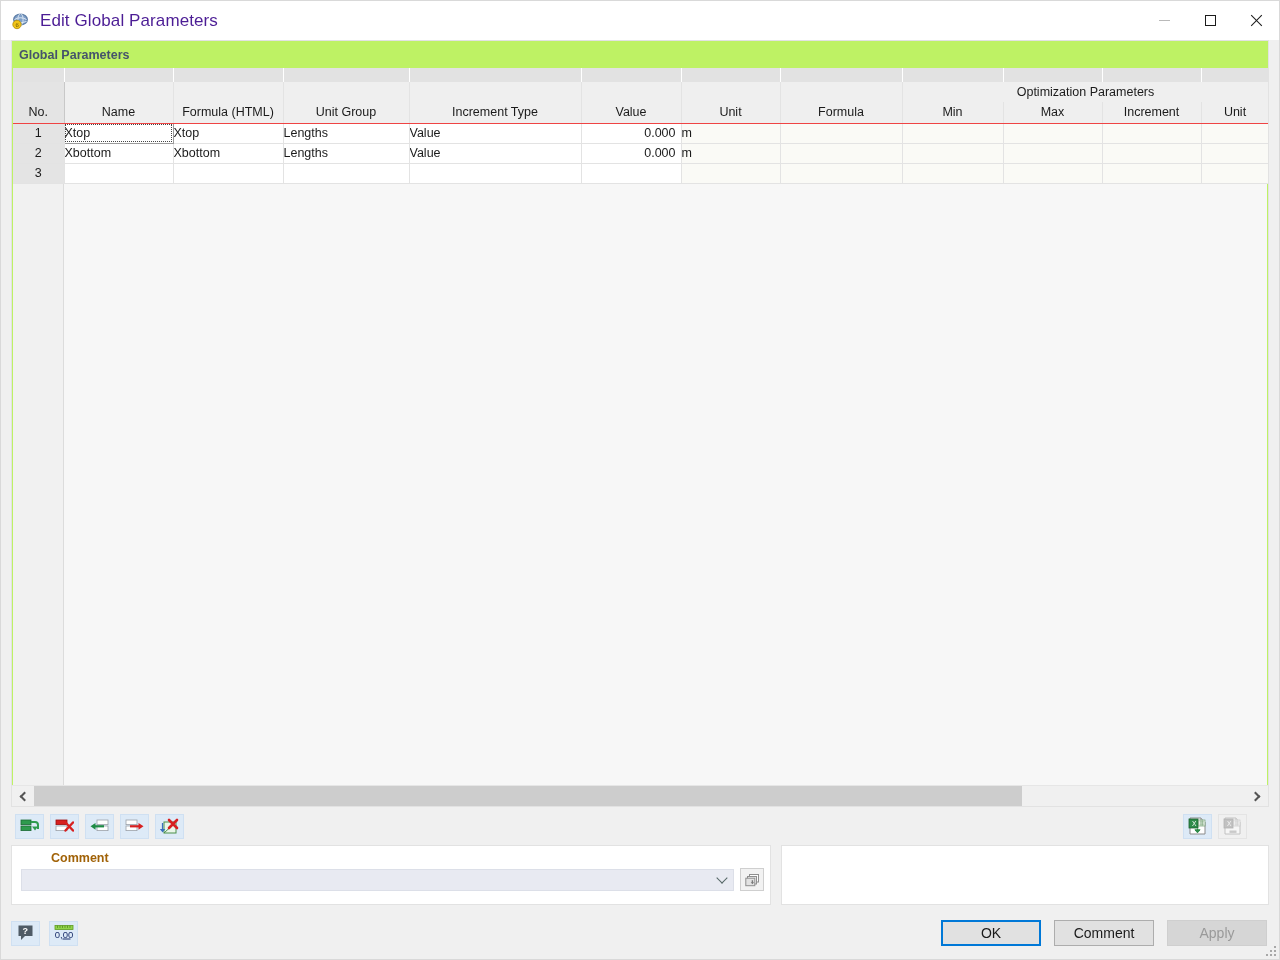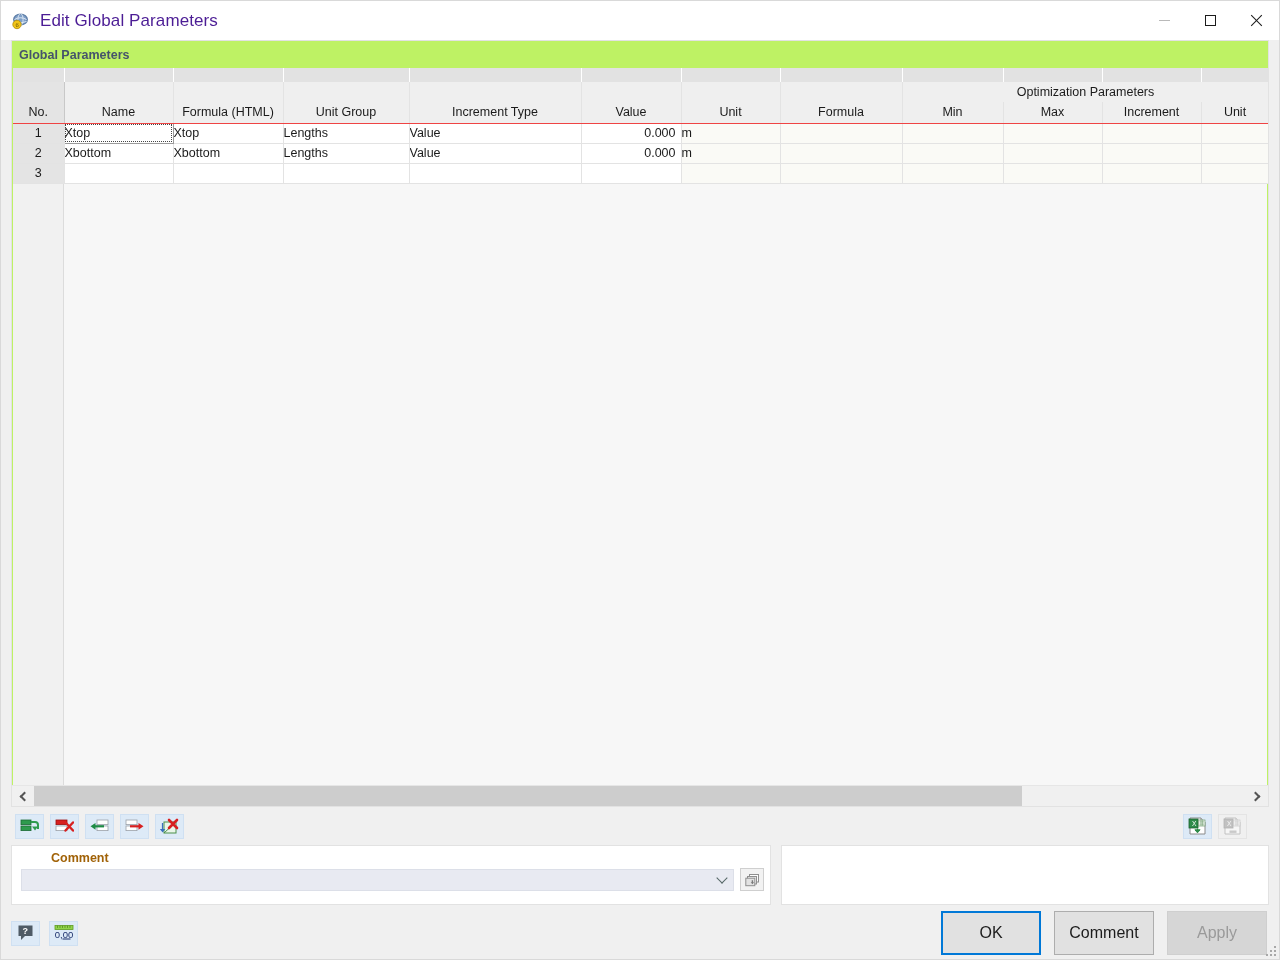--- a/index.html
+++ b/index.html
@@ -246,24 +246,24 @@
   .footer {
     height: 52px; min-height: 52px;
     display: flex; align-items: center;
     background: #f0f0f0;
     padding: 0 12px 0 10px;
     position: relative;
   }
   .footer-left { display: flex; gap: 9px; align-items: center; }
   .footer-right { margin-left: auto; display: flex; gap: 13px; align-items: center; }
   .btn {
-    width: 100px; height: 44px;
+    width: 100px; height: 26px;
     background: #e1e1e1;
     border: 1px solid #adadad;
-    font-size: 16px; color: #1b1b1b;
+    font-size: 14px; color: #1b1b1b;
     display: flex; align-items: center; justify-content: center;
   }
   .btn.primary { border: 2px solid #0078d7; background: #e1e1e1; }
   .btn.disabled { color: #9a9a9a; background: #d6d6d6; border-color: #cfcfcf; }
   .grip {
     position: absolute; right: 3px; bottom: 3px;
     width: 12px; height: 12px;
   }
   .grip i { position:absolute; width:2px; height:2px; background:#a8a8a8; }
 

